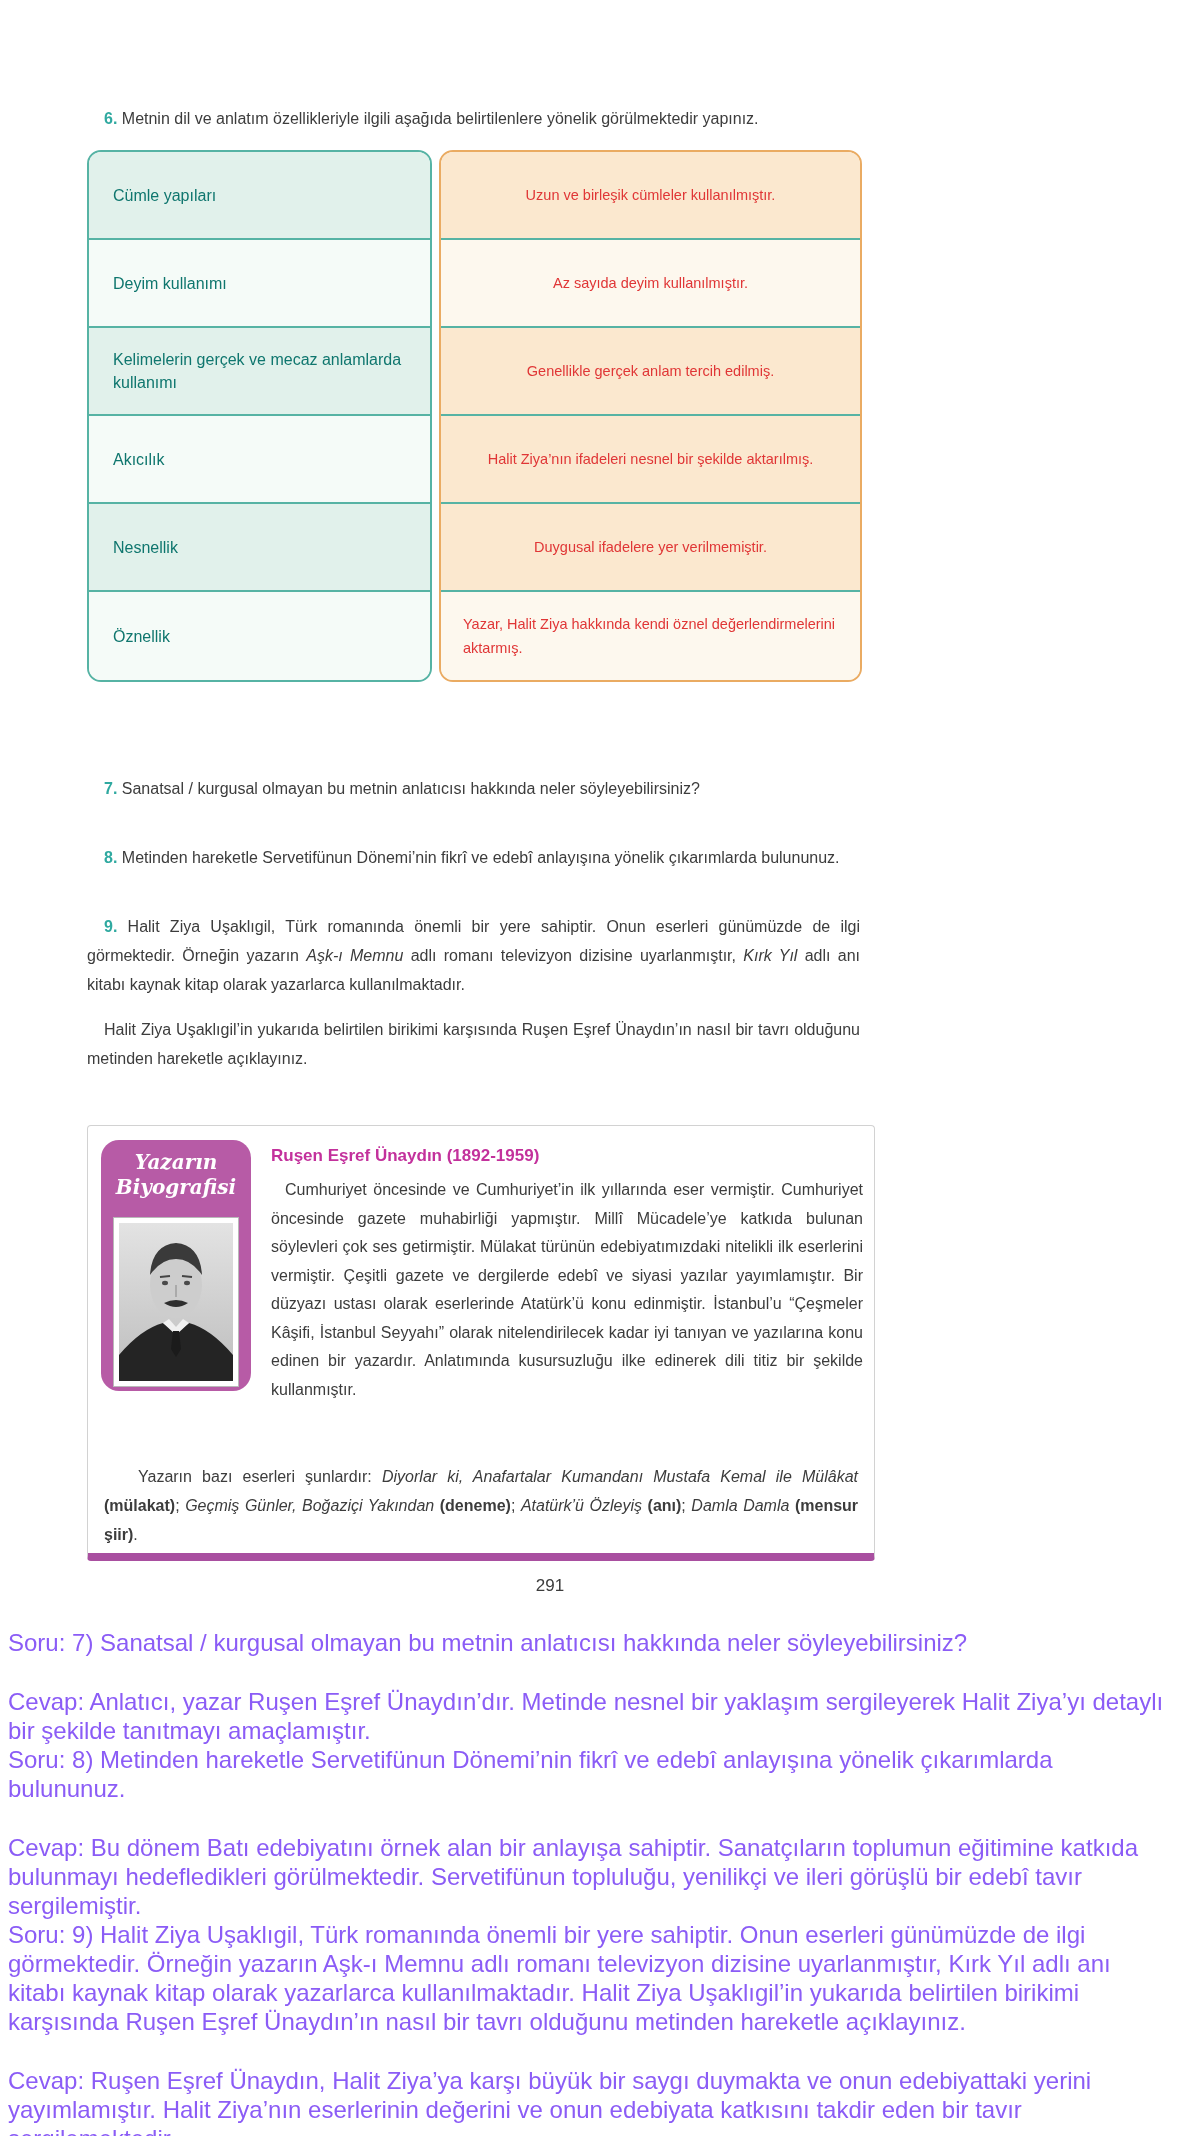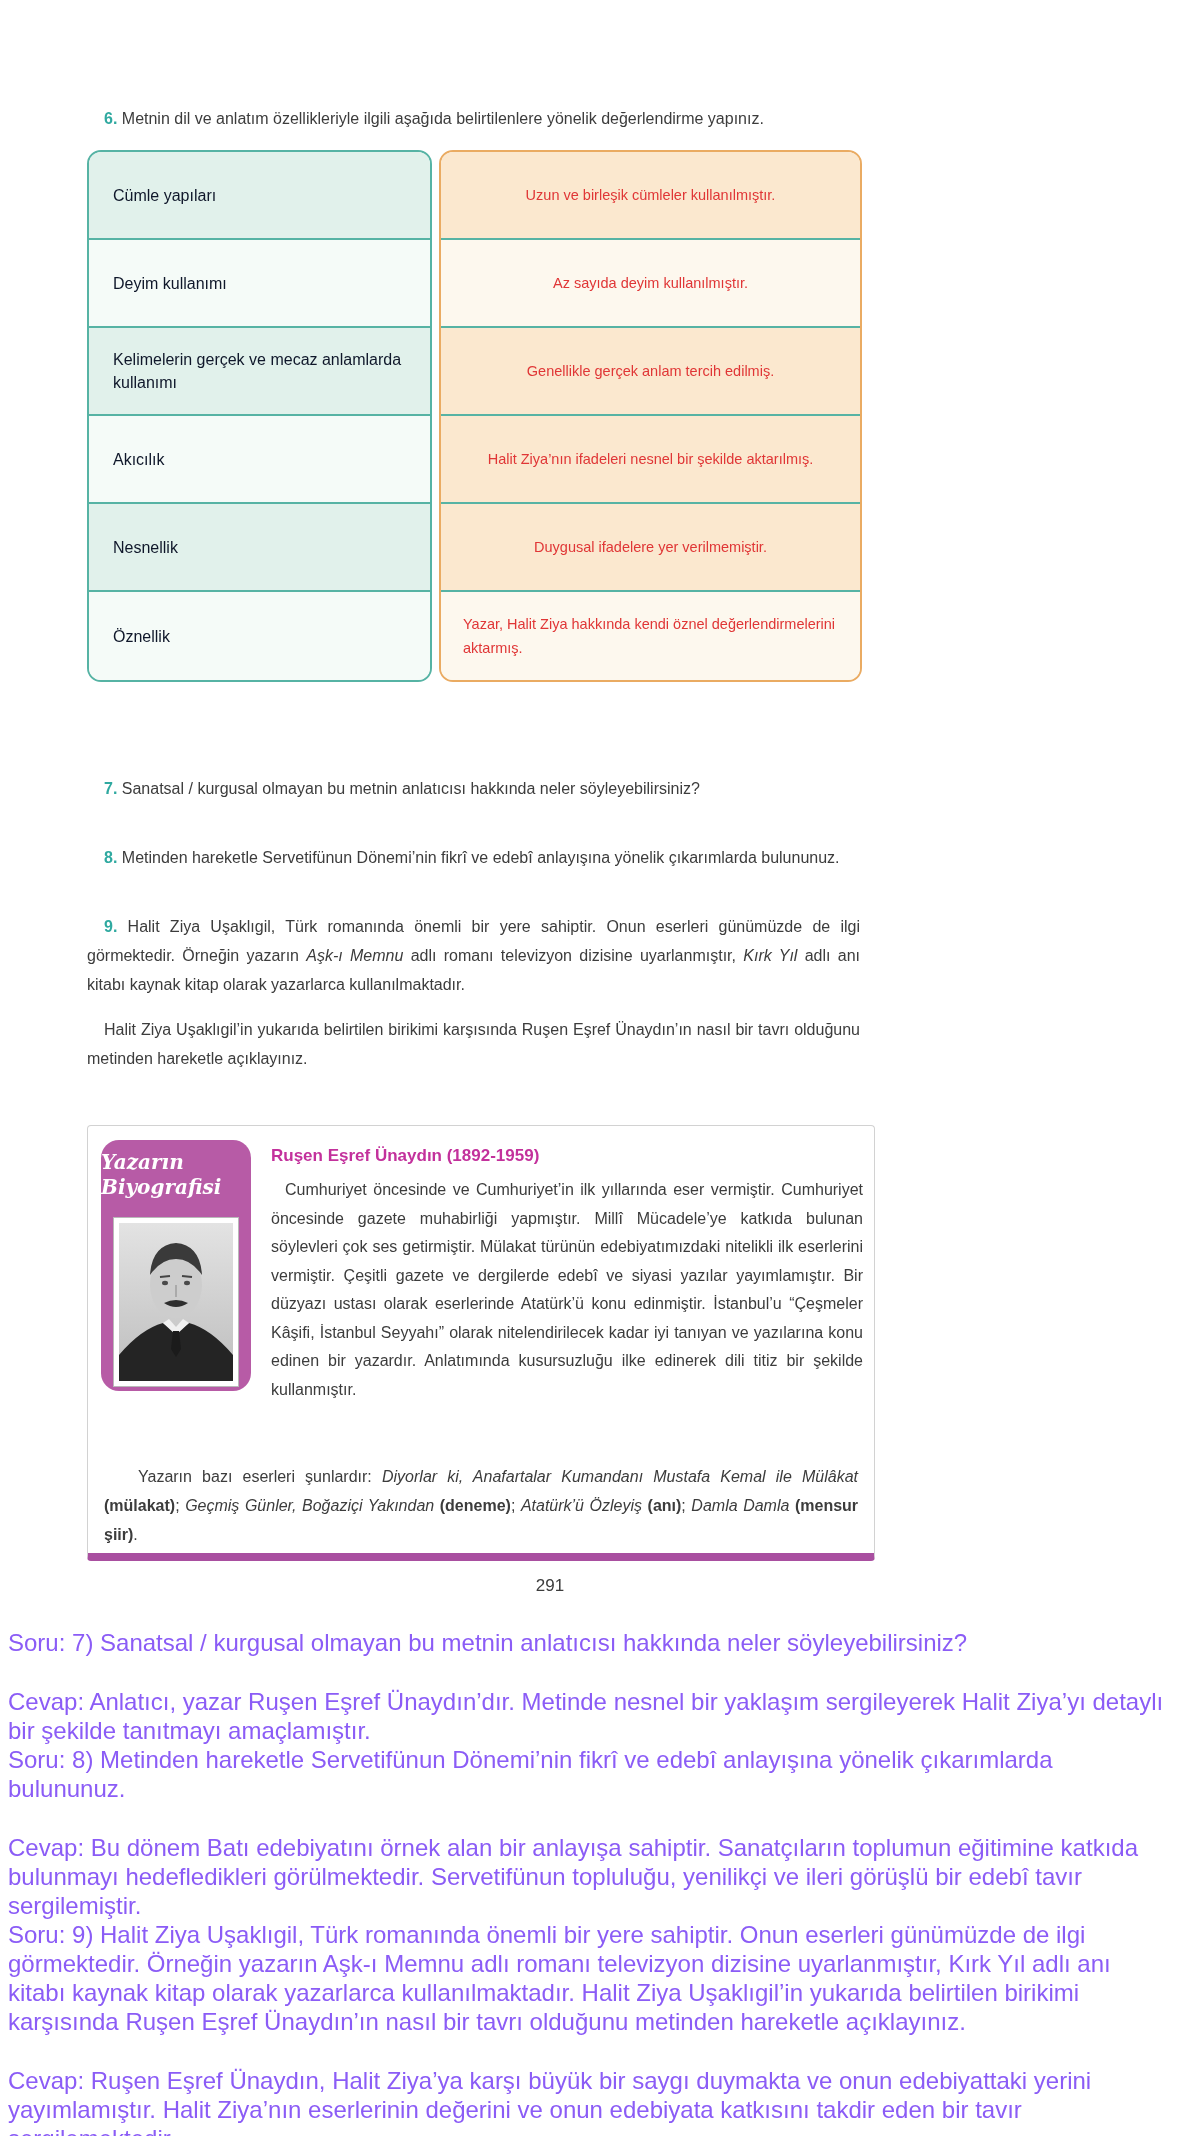--- a/index.html
+++ b/index.html
@@ -12,32 +12,32 @@
      text-align:justify;text-indent:17px;margin:0;}
   .q.noj{text-align:left;}
   .qnum{color:#2fa9a0;font-weight:bold;}
   
   .tbl{position:absolute;left:87px;top:150px;display:flex;gap:7px;}
   .tcol{border-radius:14px;overflow:hidden;box-sizing:border-box;}
   .tcol.left{width:345px;border:2px solid #56b3a4;background:#f5fbf8;}
   .tcol.right{width:423px;border:2px solid #eaab62;background:#fdf8ee;}
   .trow{height:88px;box-sizing:border-box;border-bottom:2px solid #56b3a4;display:flex;align-items:center;}
   .trow:last-child{border-bottom:none;}
-  .tcol.left .trow{padding:0 18px 0 24px;font-size:16px;line-height:23px;color:#0f172a;}
+  .tcol.left .trow{padding:0 18px 0 24px;font-size:16px;line-height:23px;color:#0f766e;}
   .tcol.right .trow{justify-content:center;padding:0 22px;}
   .tcol.right .trow span{color:#e03636;font-size:14.5px;line-height:24px;text-align:left;}
   .bg-mint{background:#e1f1eb;}
   .bg-mint2{background:#f5fbf8;}
   .bg-peach{background:#fbe8cf;}
   .bg-peach2{background:#fdf8ee;}
   
   .panel{position:absolute;left:87px;top:1125px;width:788px;height:436px;box-sizing:border-box;
          background:#ffffff;border:1px solid #d2d2d2;border-bottom:8px solid #a94fa0;border-radius:4px;}
   .badge{position:absolute;left:13px;top:14px;width:150px;height:251px;background:#b75ba6;border-radius:18px;}
-  .badge-title{margin-top:10px;color:#ffffff;
+  .badge-title{margin-top:10px;text-align:center;color:#ffffff;
                font-family:"DejaVu Serif",serif;font-style:italic;font-weight:bold;
                font-size:20px;line-height:25px;}
   .photo{position:absolute;left:13px;top:78px;width:114px;height:158px;background:#d6d6d6;
          border:5px solid #ffffff;box-shadow:0 0 0 1px #b9b9b9;}
   .bio-head{position:absolute;left:183px;top:20px;width:590px;font-size:17px;font-weight:bold;color:#c3319c;margin:0;}
   .bio-body{position:absolute;left:183px;top:50px;width:592px;font-size:16px;line-height:28.5px;
             text-align:justify;text-indent:14px;margin:0;}
   .bio-works{position:absolute;left:16px;top:336px;width:754px;font-size:16px;line-height:29px;
              text-align:justify;text-indent:34px;margin:0;}
   .wi{font-style:italic;}
@@ -50,21 +50,21 @@
   .qa p{margin:0;}
   .qa p.cevap{margin-top:30px;}
 </style>
 </head>
 <body>
 
 <div class="canvas">
 
   <p class="q noj" style="top:104px;">
     <span class="qnum">6.</span>
-    <span>Metnin dil ve anlatım özellikleriyle ilgili aşağıda belirtilenlere yönelik değerlendirme yapınız.</span>
+    <span>Metnin dil ve anlatım özellikleriyle ilgili aşağıda belirtilenlere yönelik görülmektedir yapınız.</span>
   </p>
 
   <div class="tbl">
     <div class="tcol left">
       <div class="trow bg-mint">
           <span>Cümle yapıları</span>
         </div>
       <div class="trow bg-mint2">
           <span>Deyim kullanımı</span>
         </div>

